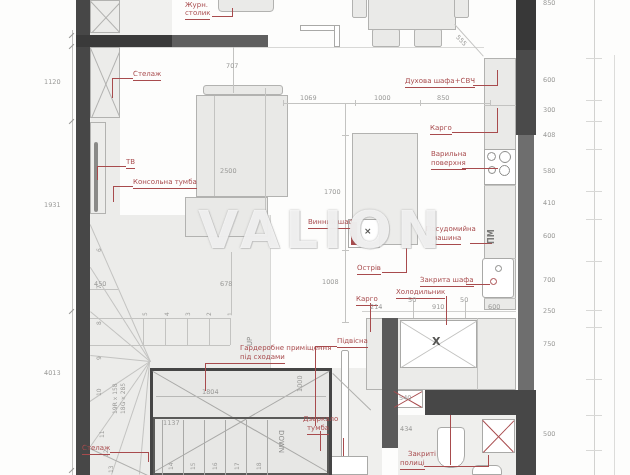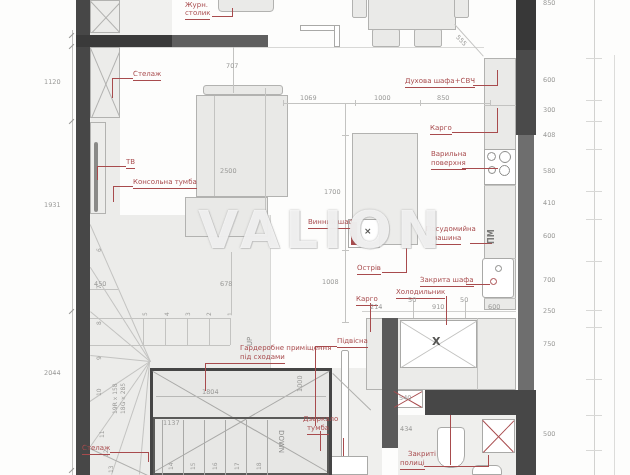--- a/index.html
+++ b/index.html
@@ -274,21 +274,21 @@
   <div class="lbl" style="left:240px;top:344px">Гардеробне приміщення</div>
   <div class="lbl u" style="left:240px;top:353px">під сходами</div>
   <div class="lbl" style="left:303px;top:415px">Дзеркало</div>
   <div class="lbl u" style="left:307px;top:424px">тумба</div>
   <div class="lbl u" style="left:82px;top:444px">Стелаж</div>
   <div class="lbl" style="left:408px;top:450px">Закриті</div>
   <div class="lbl u" style="left:400px;top:459px">полиці</div>
 
   <div class="dim" style="left:44px;top:79px">1120</div>
   <div class="dim" style="left:44px;top:202px">1931</div>
-  <div class="dim" style="left:44px;top:370px">2044</div>
+  <div class="dim" style="left:44px;top:370px">4013</div>
 
   <div class="dim" style="left:543px;top:0">850</div>
   <div class="dim" style="left:543px;top:77px">600</div>
   <div class="dim" style="left:543px;top:107px">300</div>
   <div class="dim" style="left:543px;top:132px">408</div>
   <div class="dim" style="left:543px;top:168px">580</div>
   <div class="dim" style="left:543px;top:200px">410</div>
   <div class="dim" style="left:543px;top:233px">600</div>
   <div class="dim" style="left:543px;top:277px">700</div>
   <div class="dim" style="left:543px;top:308px">250</div>

